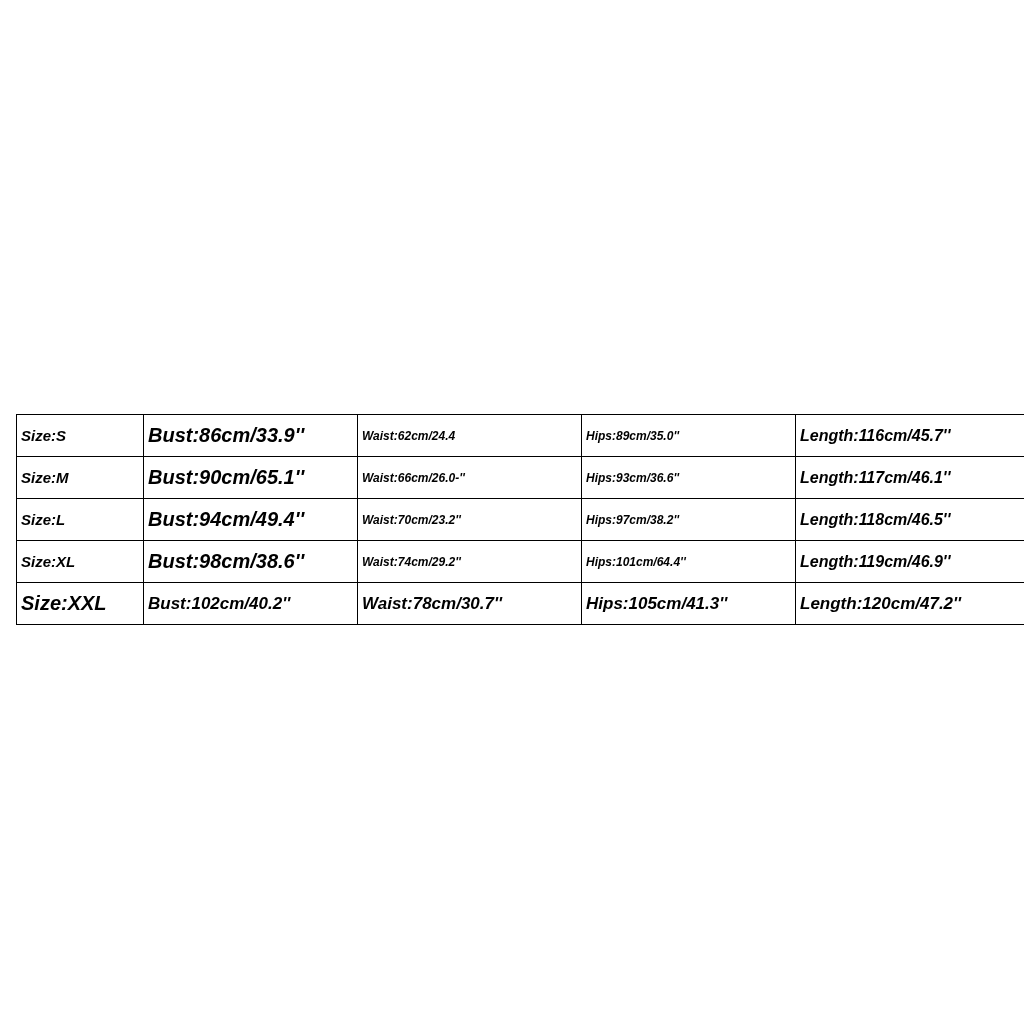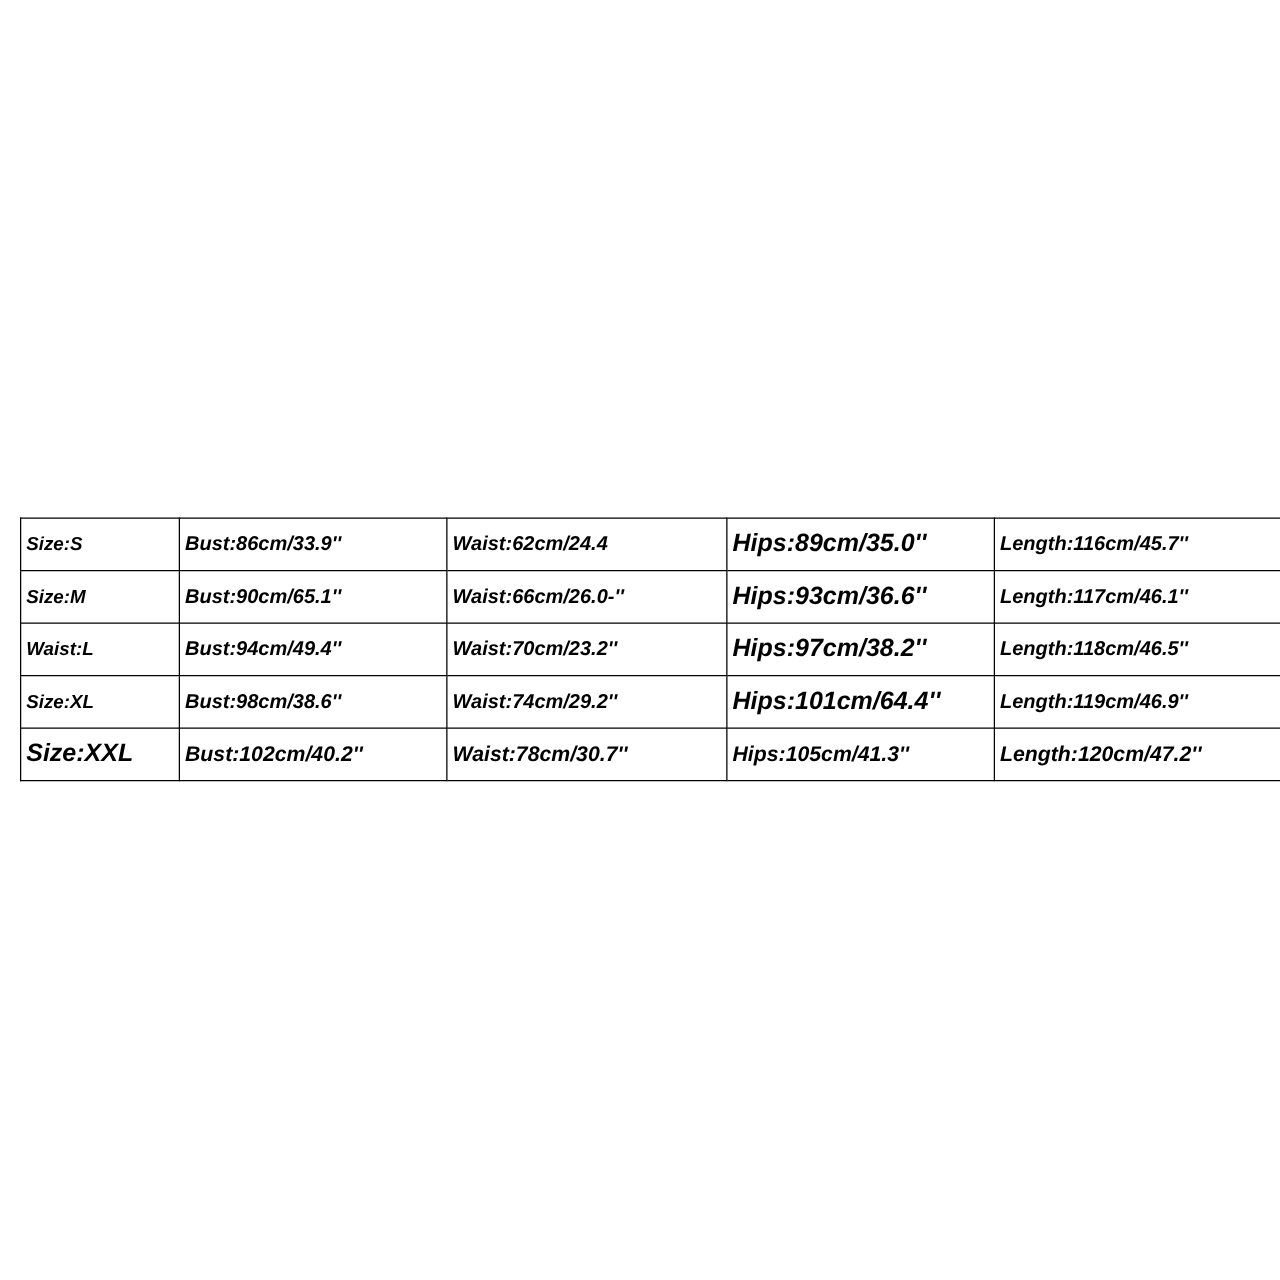--- a/index.html
+++ b/index.html
@@ -32,23 +32,23 @@
     vertical-align: middle;
     font-weight: bold;
     color: #000000;
     padding: 0 4px;
     background: #ffffff;
     white-space: nowrap;
     overflow: hidden;
     font-style: italic;
   }
   td.col-size   { width: 118px; font-size: 15px; }
-  td.col-bust   { width: 205px; font-size: 16px; }
-  td.col-waist  { width: 215px; font-size: 16px; }
-  td.col-hips   { width: 205px; font-size: 20px; }
+  td.col-bust   { width: 205px; font-size: 20px; }
+  td.col-waist  { width: 215px; font-size: 12px; }
+  td.col-hips   { width: 205px; font-size: 12px; }
   td.col-length { width: 237px; font-size: 16px; }
 
   
   tr.row-xxl td.col-size   { font-size: 20px; }
   tr.row-xxl td.col-bust,
   tr.row-xxl td.col-waist,
   tr.row-xxl td.col-hips,
   tr.row-xxl td.col-length { font-size: 17px; }
 </style>
 </head>
@@ -65,21 +65,21 @@
         <td class="col-length">Length:116cm/45.7''</td>
       </tr>
       <tr class="row-m">
         <td class="col-size">Size:M</td>
         <td class="col-bust">Bust:90cm/65.1''</td>
         <td class="col-waist">Waist:66cm/26.0-''</td>
         <td class="col-hips">Hips:93cm/36.6''</td>
         <td class="col-length">Length:117cm/46.1''</td>
       </tr>
       <tr class="row-l">
-        <td class="col-size">Waist:L</td>
+        <td class="col-size">Size:L</td>
         <td class="col-bust">Bust:94cm/49.4''</td>
         <td class="col-waist">Waist:70cm/23.2''</td>
         <td class="col-hips">Hips:97cm/38.2''</td>
         <td class="col-length">Length:118cm/46.5''</td>
       </tr>
       <tr class="row-xl">
         <td class="col-size">Size:XL</td>
         <td class="col-bust">Bust:98cm/38.6''</td>
         <td class="col-waist">Waist:74cm/29.2''</td>
         <td class="col-hips">Hips:101cm/64.4''</td>

